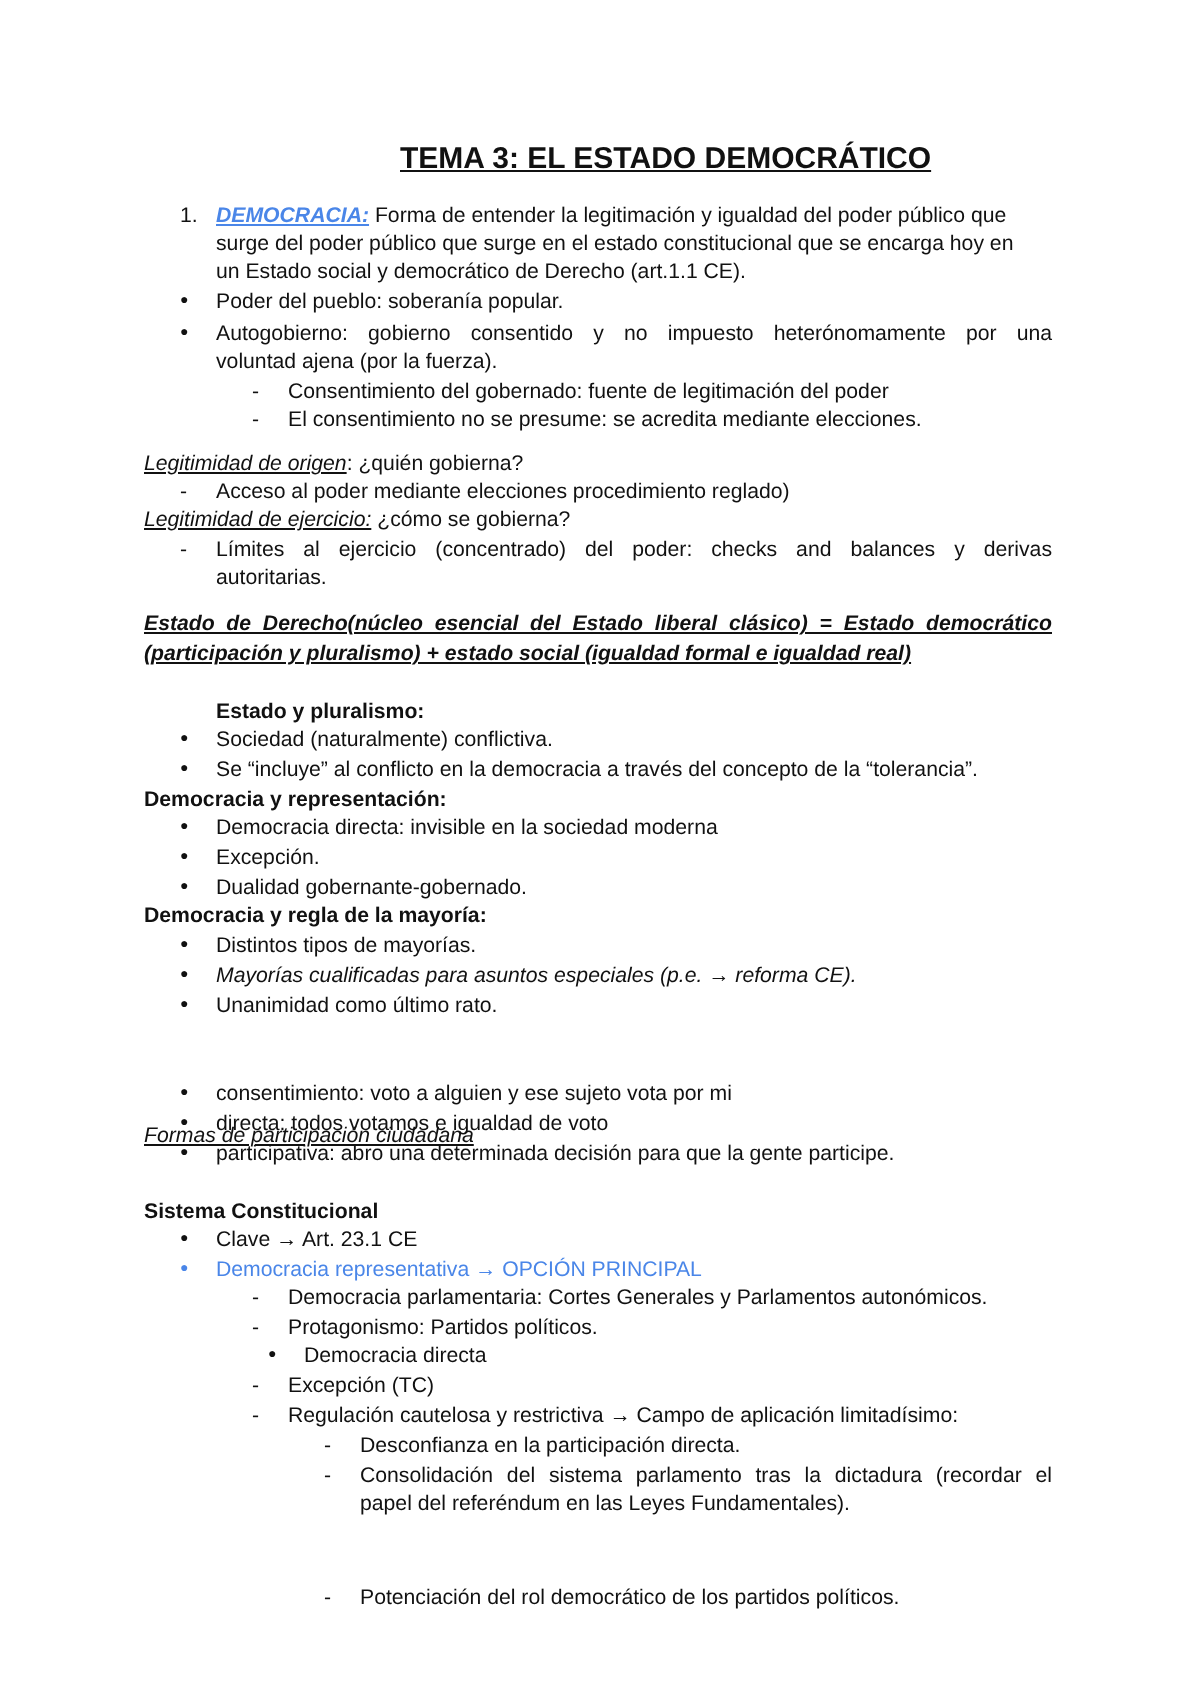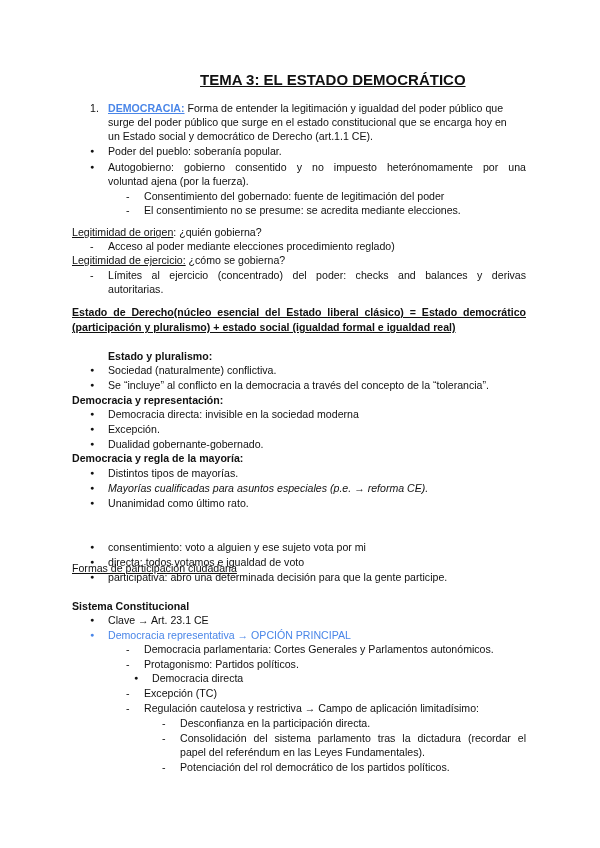--- a/index.html
+++ b/index.html
@@ -1,21 +1,21 @@
 <!DOCTYPE html>
 <html><head>
 <meta charset="utf-8">
 <style>
   html, body { margin: 0; padding: 0; background: #ffffff; }
   body { width: 600px; height: 848px; position: relative; overflow: hidden;
          font-family: "Liberation Sans", sans-serif; color: #111; font-size: 10.6px; }
   .page { position: absolute; left: 72px; top: 0; width: 456px; }
   .line { position: absolute; left: 0; white-space: nowrap; line-height: 14px; }
   .title { font-weight: bold; text-decoration: underline; font-size: 15px; }
-  .u { text-decoration: underline; }
+  .u { text-decoration: underline; font-style: italic; }
   .b { font-weight: bold; }
   .blue { color: #4a86e8; }
   .just { text-align: justify; text-align-last: justify; white-space: normal; }
   .bullet::before { content: "●"; position: absolute; margin-left: -18px; font-size: 7px; top: 0; }
   .dash::before { content: "-"; position: absolute; margin-left: -18px; }
 </style>
 </head>
 <body>
 
 <div class="page">
@@ -71,14 +71,14 @@
   <div class="line bullet" style="left:36px; top:613px;">Clave → Art. 23.1 CE</div>
   <div class="line bullet blue" style="left:36px; top:628px;">Democracia representativa → OPCIÓN PRINCIPAL</div>
   <div class="line dash" style="left:72px; top:642px;">Democracia parlamentaria: Cortes Generales y Parlamentos autonómicos.</div>
   <div class="line dash" style="left:72px; top:657px;">Protagonismo: Partidos políticos.</div>
   <div class="line bullet" style="left:36px; top:671px;padding-left:44px;">Democracia directa</div>
   <div class="line dash" style="left:72px; top:686px;">Excepción (TC)</div>
   <div class="line dash" style="left:72px; top:701px;">Regulación cautelosa y restrictiva → Campo de aplicación limitadísimo:</div>
   <div class="line dash" style="left:108px; top:716px;">Desconfianza en la participación directa.</div>
   <div class="line dash just" style="left:108px; top:731px; width:346px;">Consolidación del sistema parlamento tras la dictadura (recordar el</div>
   <div class="line" style="left:108px; top:745px;">papel del referéndum en las Leyes Fundamentales).</div>
-  <div class="line dash" style="left:108px; top:760px;">Potenciación del rol democrático de los partidos políticos.</div>
+  <div class="line dash" style="left:108px; top:792px;">Potenciación del rol democrático de los partidos políticos.</div>
 </div>
 
 </body></html>

